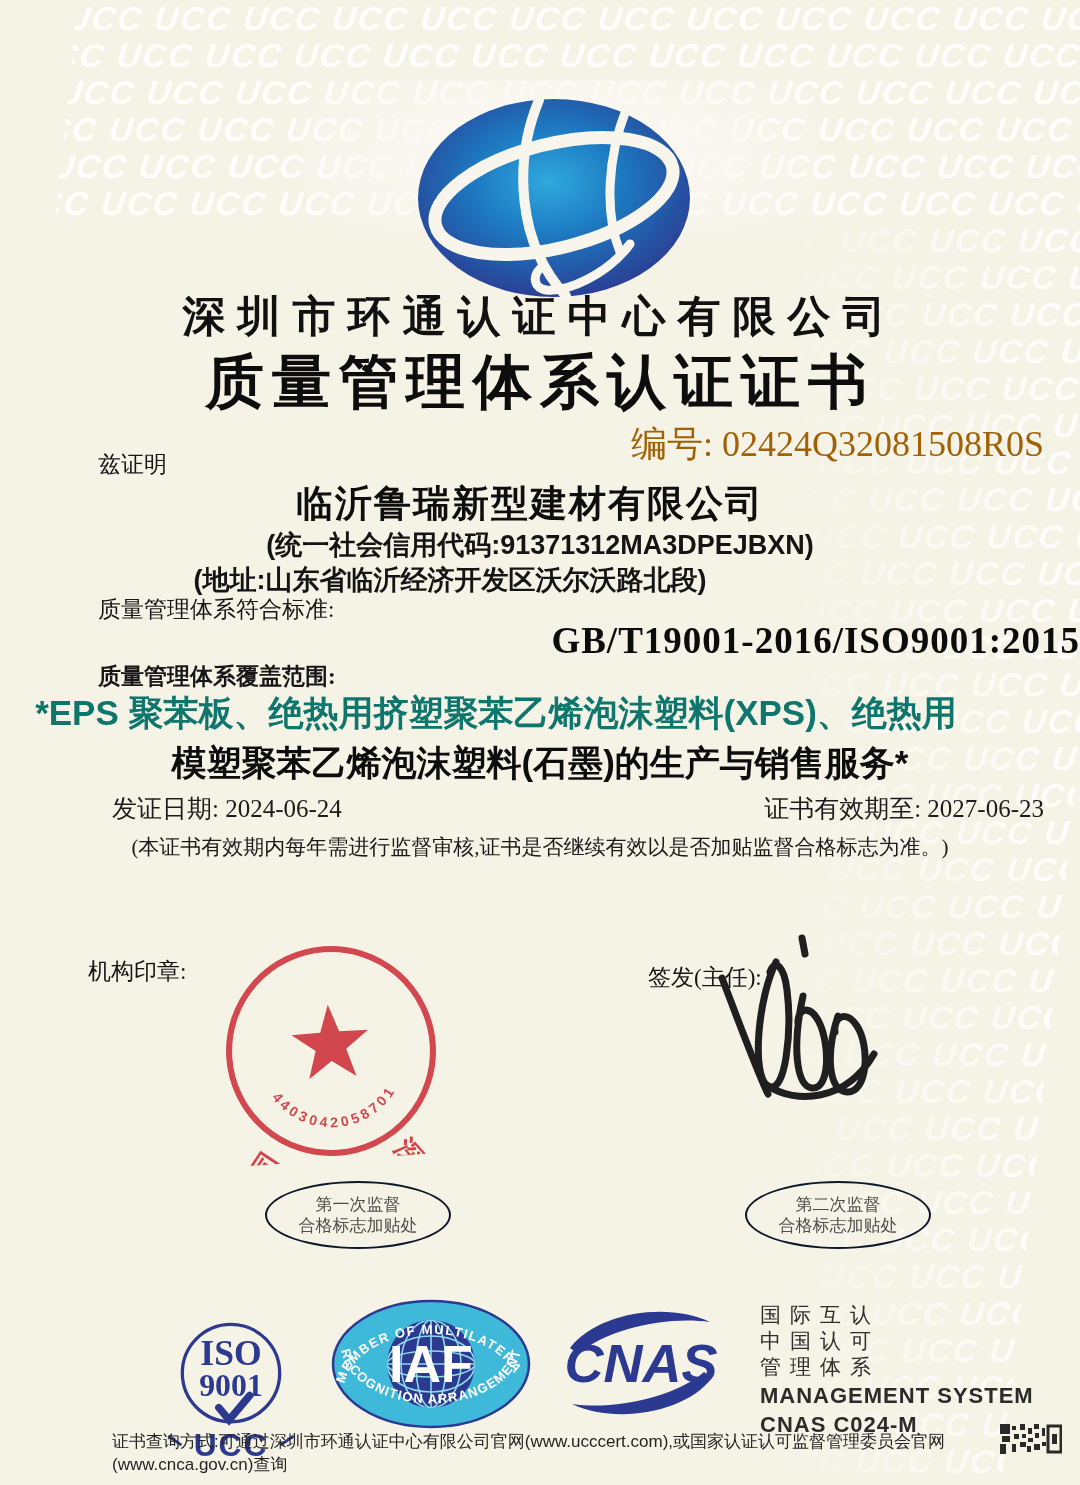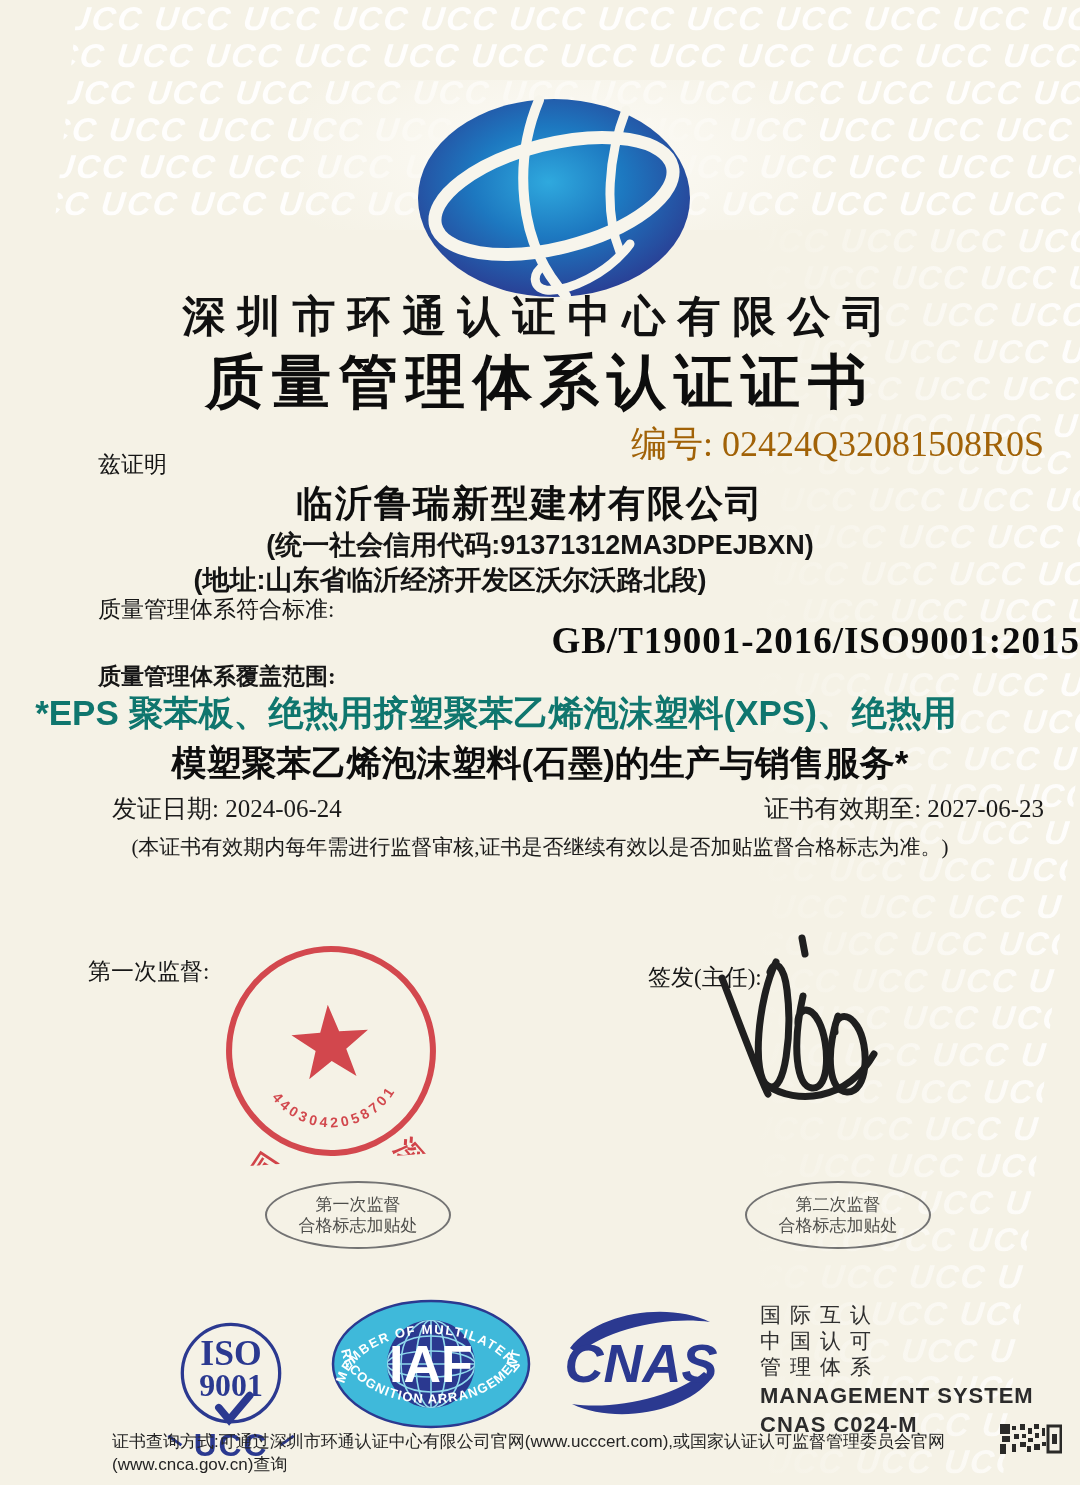--- a/index.html
+++ b/index.html
@@ -45,21 +45,21 @@
   .scope2{top:740px;left:0;width:1080px;text-align:center;
           font-size:35px;font-weight:bold;color:#0d0d0d;}
   .issue{top:792px;left:112px;font-family:"Liberation Serif",serif;font-size:25px;}
   .expiry{top:792px;right:36px;font-family:"Liberation Serif",serif;font-size:25px;}
   .note{top:833px;left:0;width:1080px;text-align:center;
         font-family:"Liberation Serif",serif;font-size:21px;color:#1a1a1a;}
   .seal-label{top:956px;left:88px;}
   .sign-label{top:962px;left:648px;}
 
   
-  .sticker{top:1181px;width:182px;height:64px;border:2px solid #737373;border-radius:50%;
+  .sticker{top:1181px;width:182px;height:64px;border:2px solid #0f172a;border-radius:50%;
            display:flex;flex-direction:column;align-items:center;justify-content:center;
            color:#4d4d4a;font-size:17px;line-height:21px;background:transparent;}
   .sticker.s1{left:265px;} .sticker.s2{left:745px;}
 
   
   .accr{top:1302px;left:760px;width:300px;}
   .accr .zh{font-size:21px;letter-spacing:9px;color:#2e2e2e;line-height:26px;}
   .accr .en{font-size:22px;font-weight:bold;color:#2b2b2b;line-height:26px;margin-top:3px;letter-spacing:1px;}
 
   .footer{top:1430px;left:112px;width:880px;font-size:17px;color:#242424;}
@@ -161,21 +161,21 @@
       <span>发证日期:</span>
       <span>2024-06-24</span>
     </div>
     <div class="abs expiry">
       <span>证书有效期至:</span>
       <span>2027-06-23</span>
     </div>
 
     <div class="abs note">(本证书有效期内每年需进行监督审核,证书是否继续有效以是否加贴监督合格标志为准。)</div>
 
-    <div class="abs label-serif seal-label">第一次监督:</div>
+    <div class="abs label-serif seal-label">机构印章:</div>
     <div class="abs label-serif sign-label">签发(主任):</div>
 
     <svg class="abs" style="left:222px;top:942px;transform:rotate(-4deg);" width="218" height="218" viewBox="0 0 216 216">
       <defs>
         <path id="sealTop" d="M 108,189 A 81,81 0 1 1 107.9,189"></path>
         <path id="sealBottom" d="M 41,141 A 74,74 0 0 0 175,141"></path>
       </defs>
       <circle cx="108" cy="108" r="101" fill="none" stroke="#cf3a41" stroke-width="6" opacity="0.92"></circle>
       <text font-size="27" fill="#cf3a41" font-weight="bold" letter-spacing="3" opacity="0.95">
         <textPath href="#sealTop" startOffset="50%" text-anchor="middle">深圳市环通认证中心有限公司</textPath>

